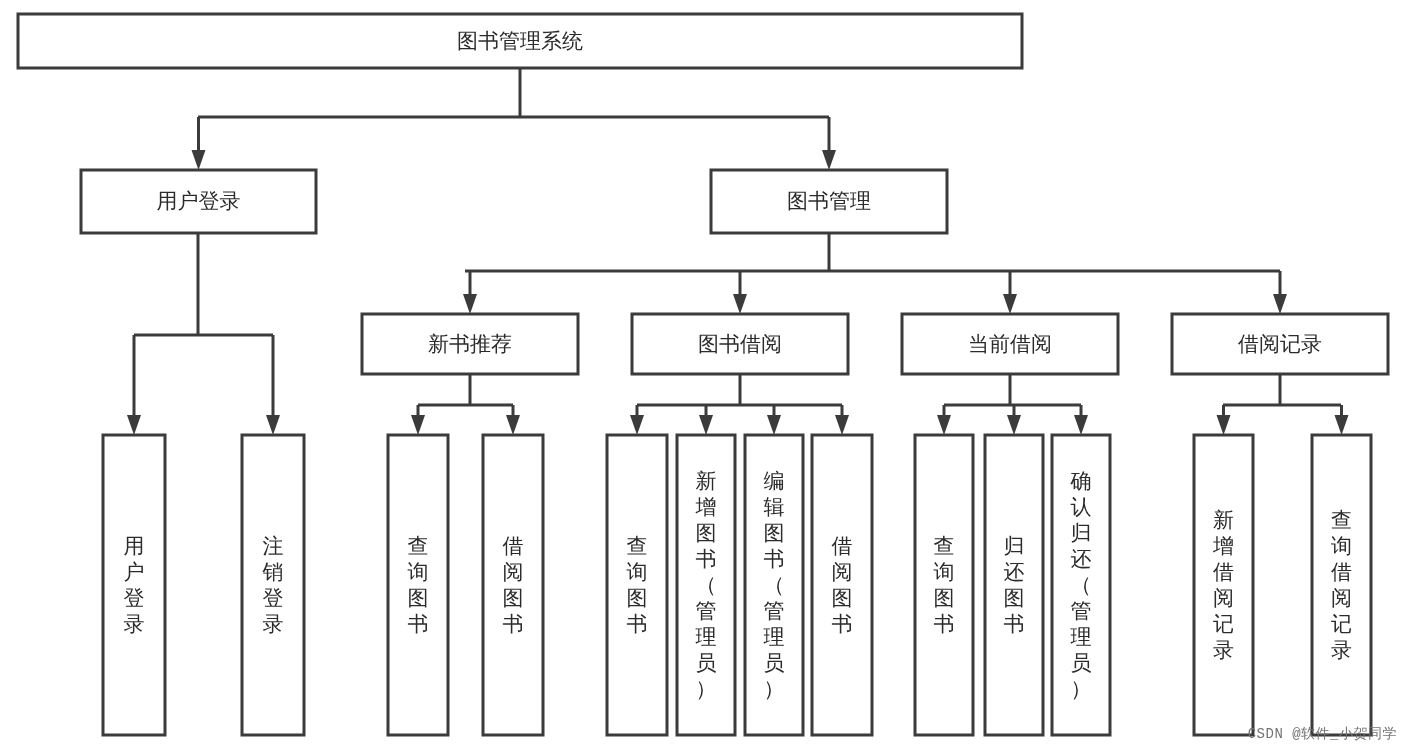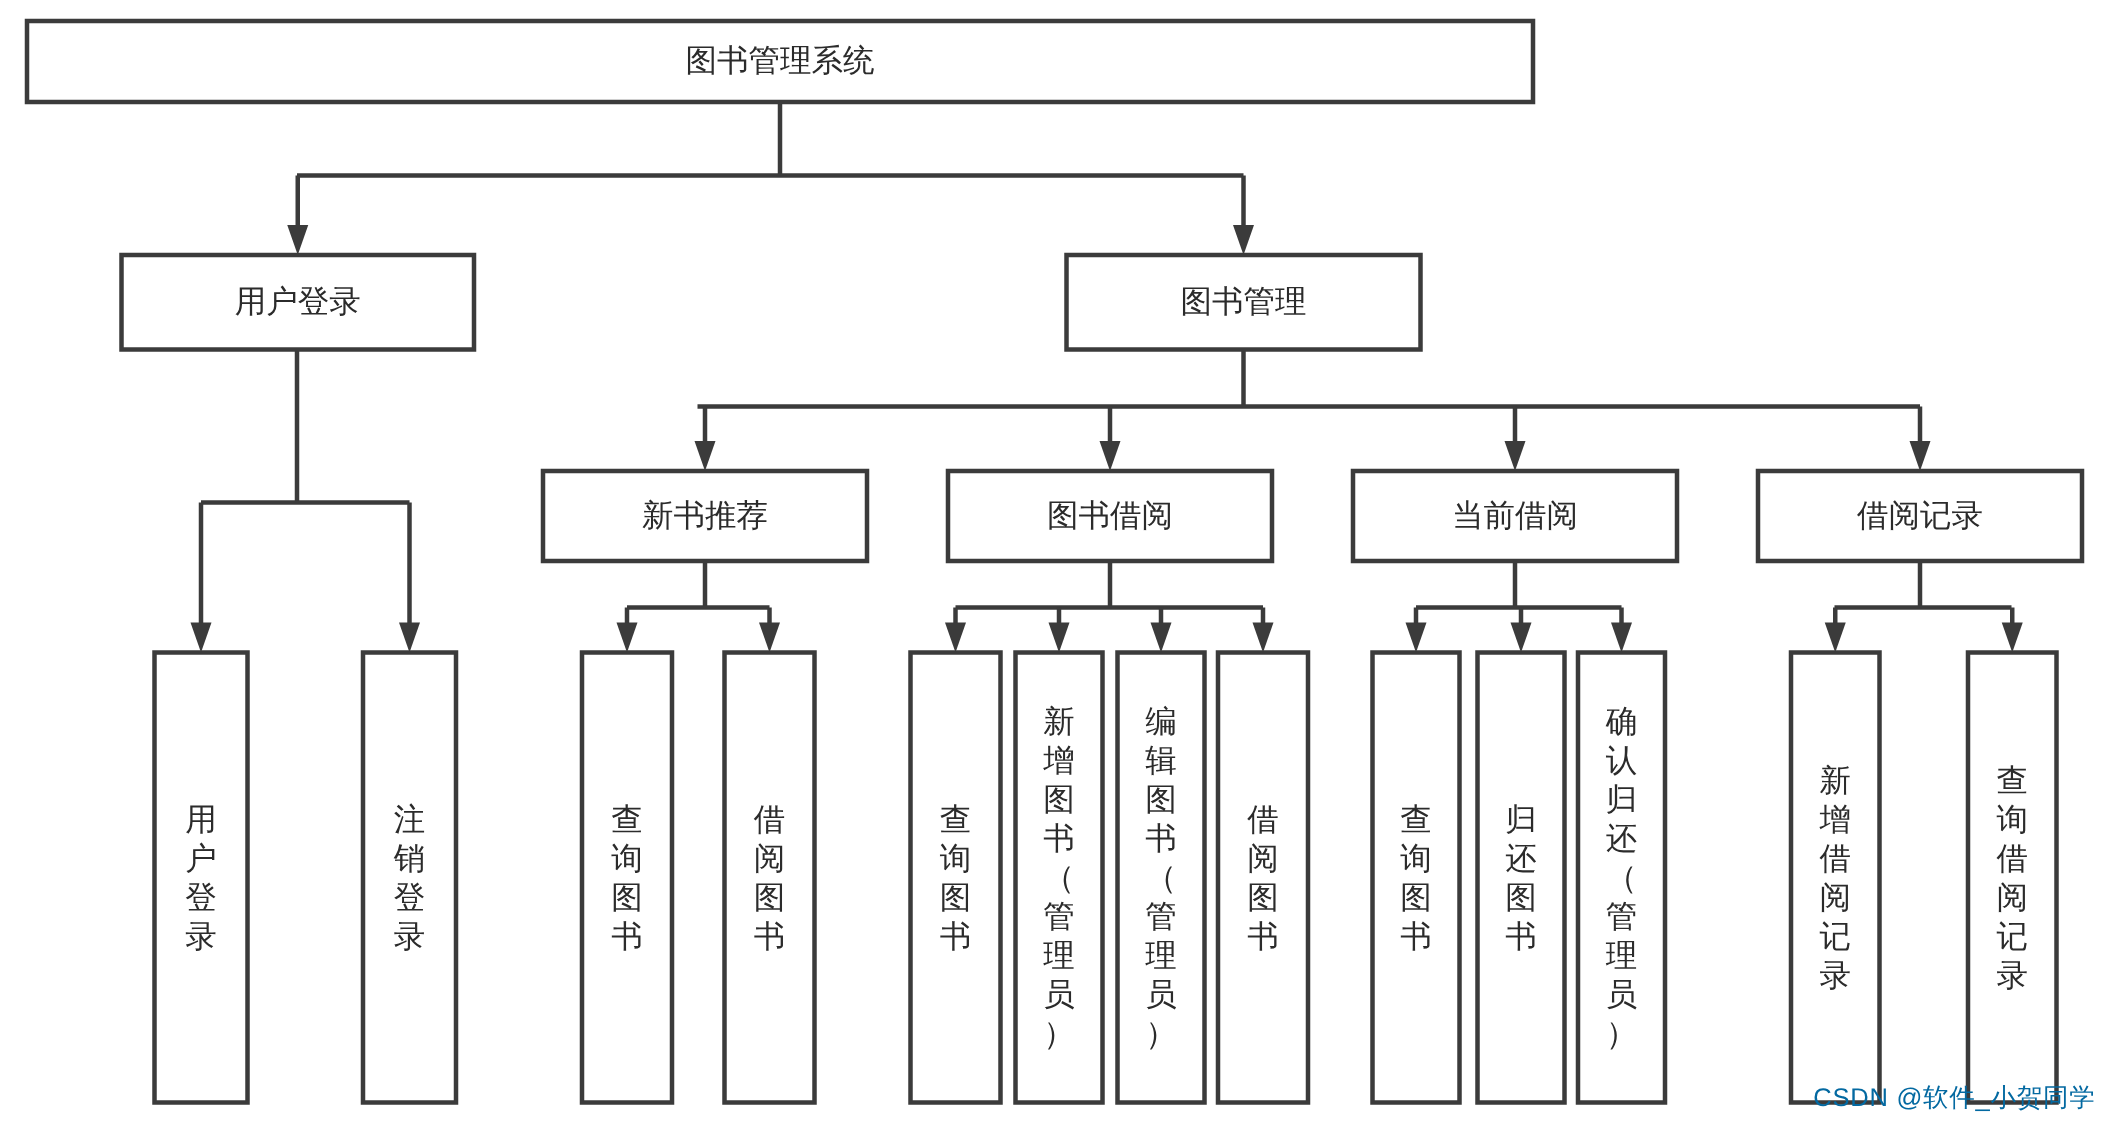--- a/index.html
+++ b/index.html
@@ -49,23 +49,23 @@
   .node-label-v {
     font-family: "Liberation Sans", "DejaVu Sans", sans-serif;
     font-size: 21px;
     fill: #2b2b2b;
     text-anchor: middle;
   }
   .watermark {
     position: absolute;
     right: 8px;
     bottom: 4px;
-    font-family: Liberation Sans, sans-serif;
-    font-size: 17px;
-    color: #0369a1;
+    font-family: Liberation Mono, monospace;
+    font-size: 14px;
+    color: #737373;
     white-space: nowrap;
     letter-spacing: 0.5px;
     user-select: none;
   }
 </style>
 </head>
 <body>
 
 <div id="diagram-root">
   <svg class="flow" id="flow-svg" viewBox="0 0 1405 747" xmlns="http://www.w3.org/2000/svg">

